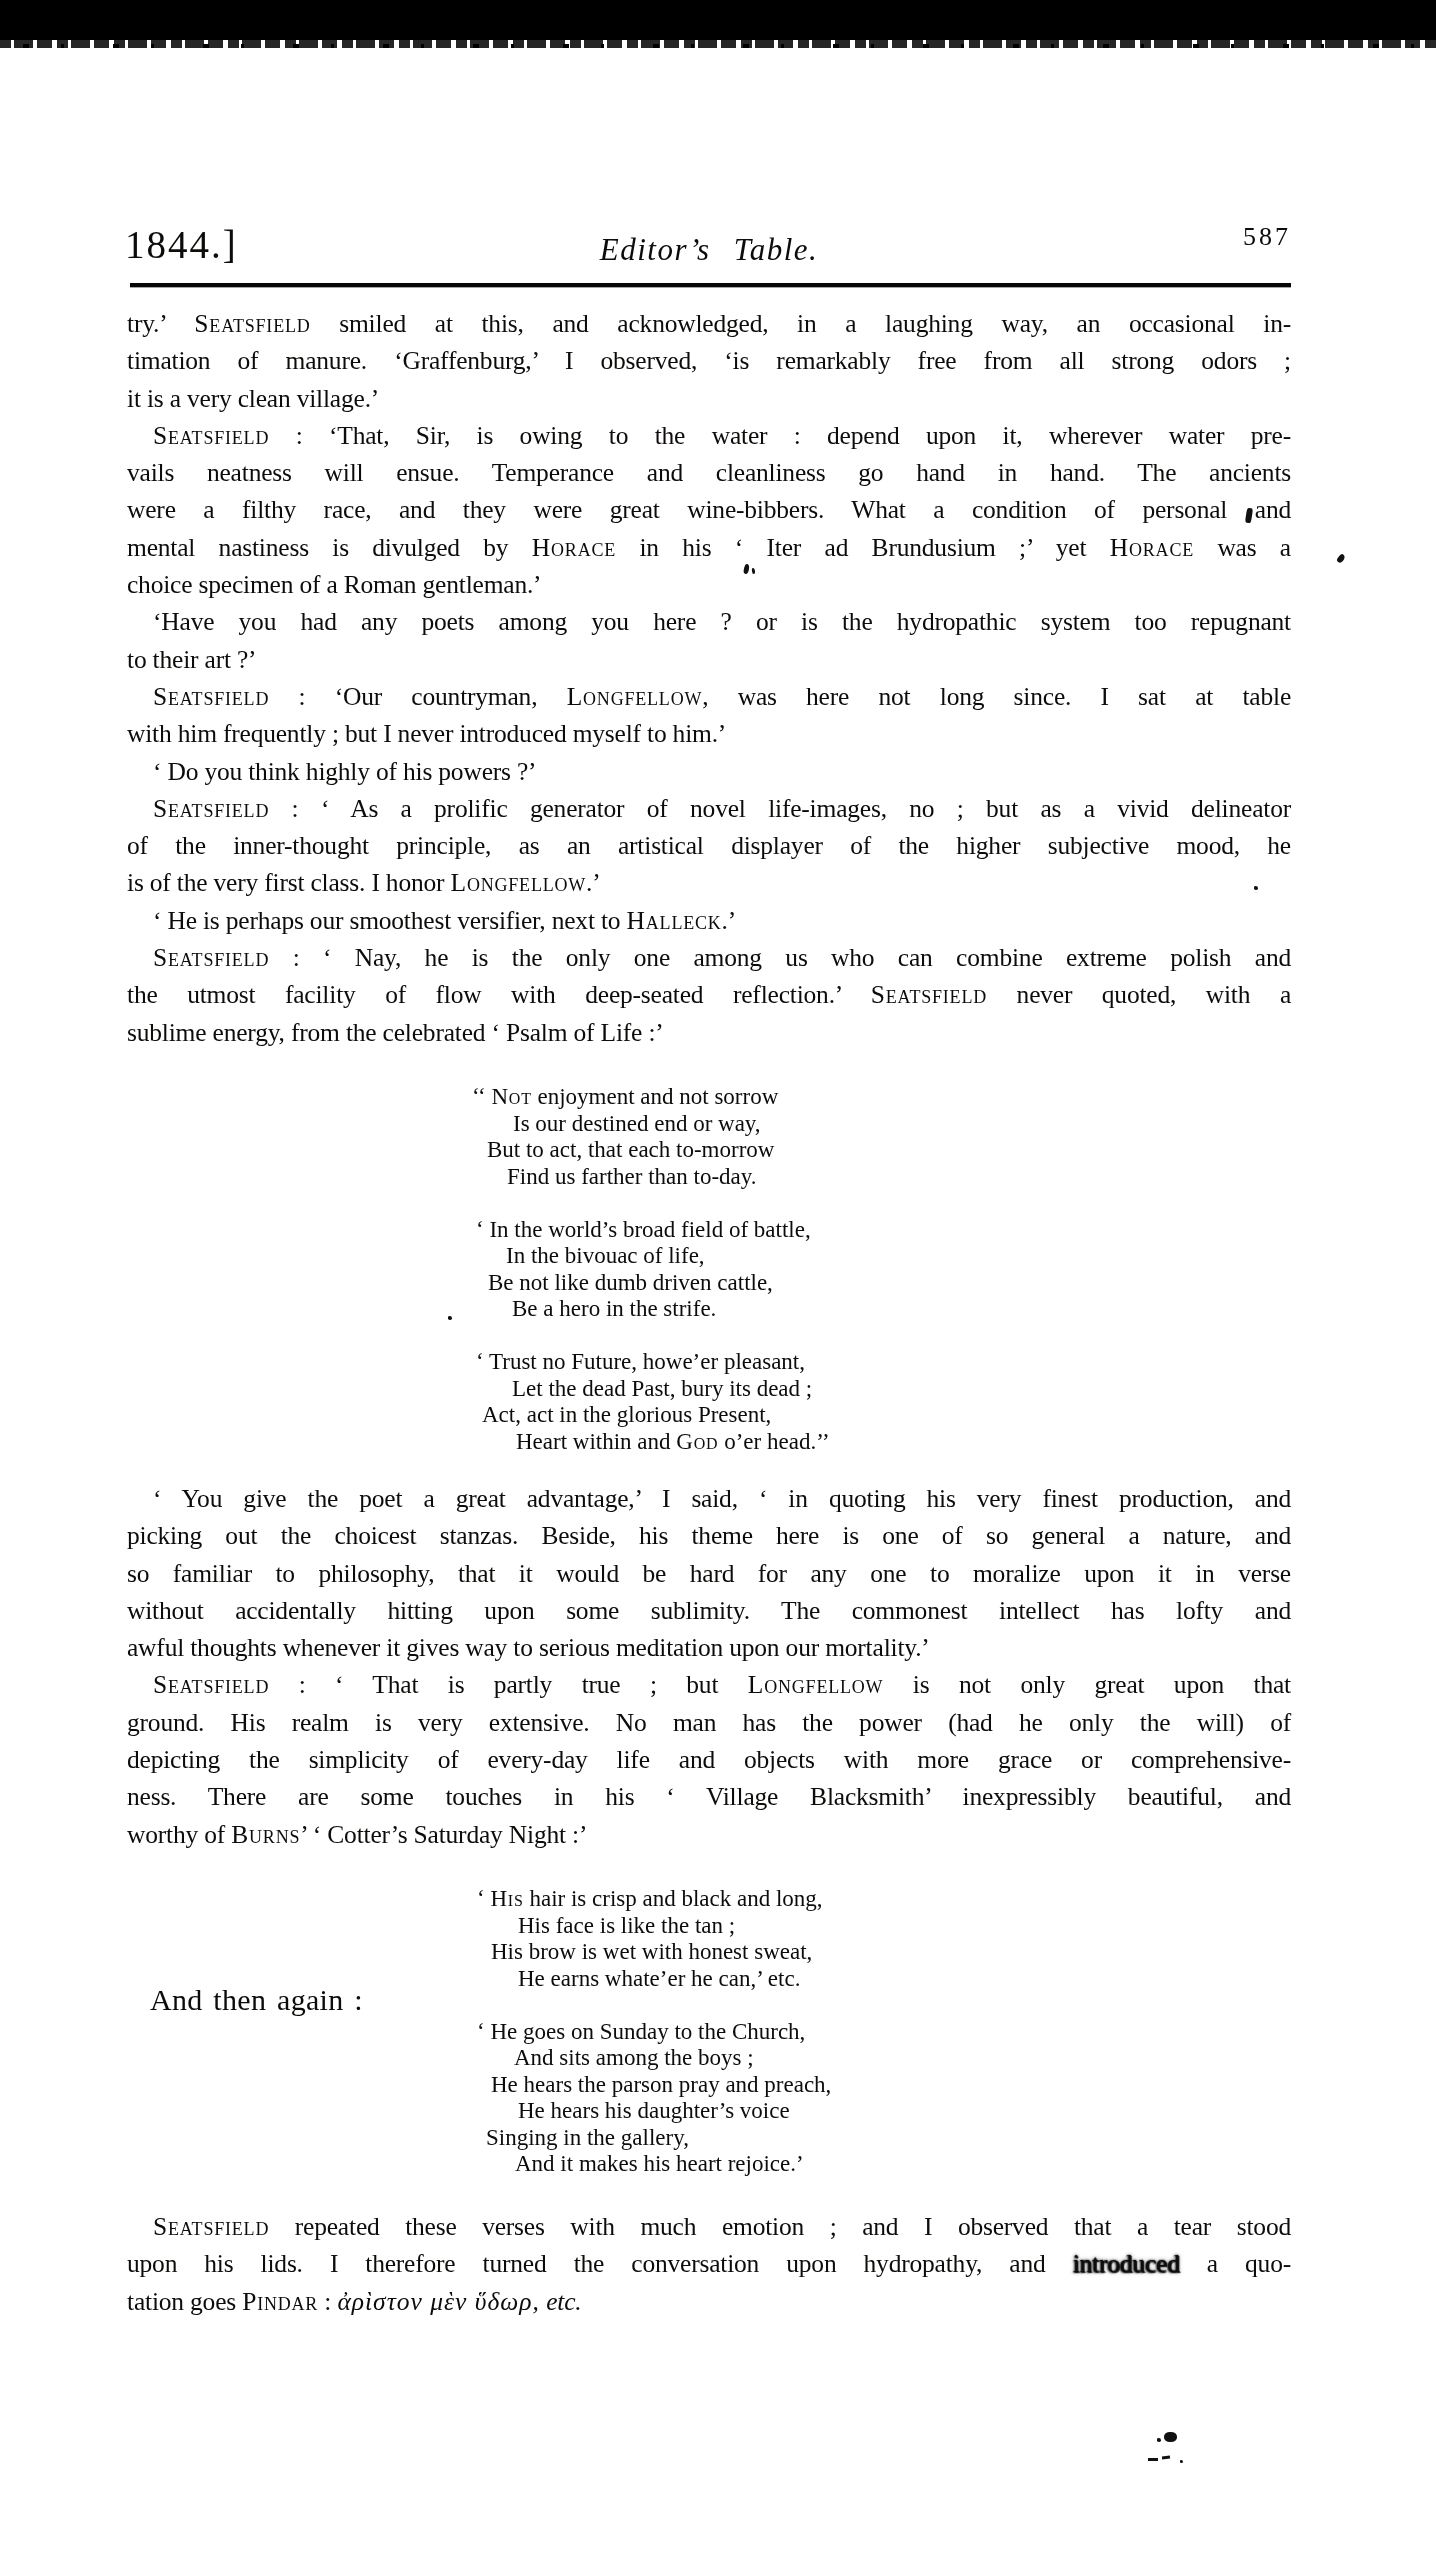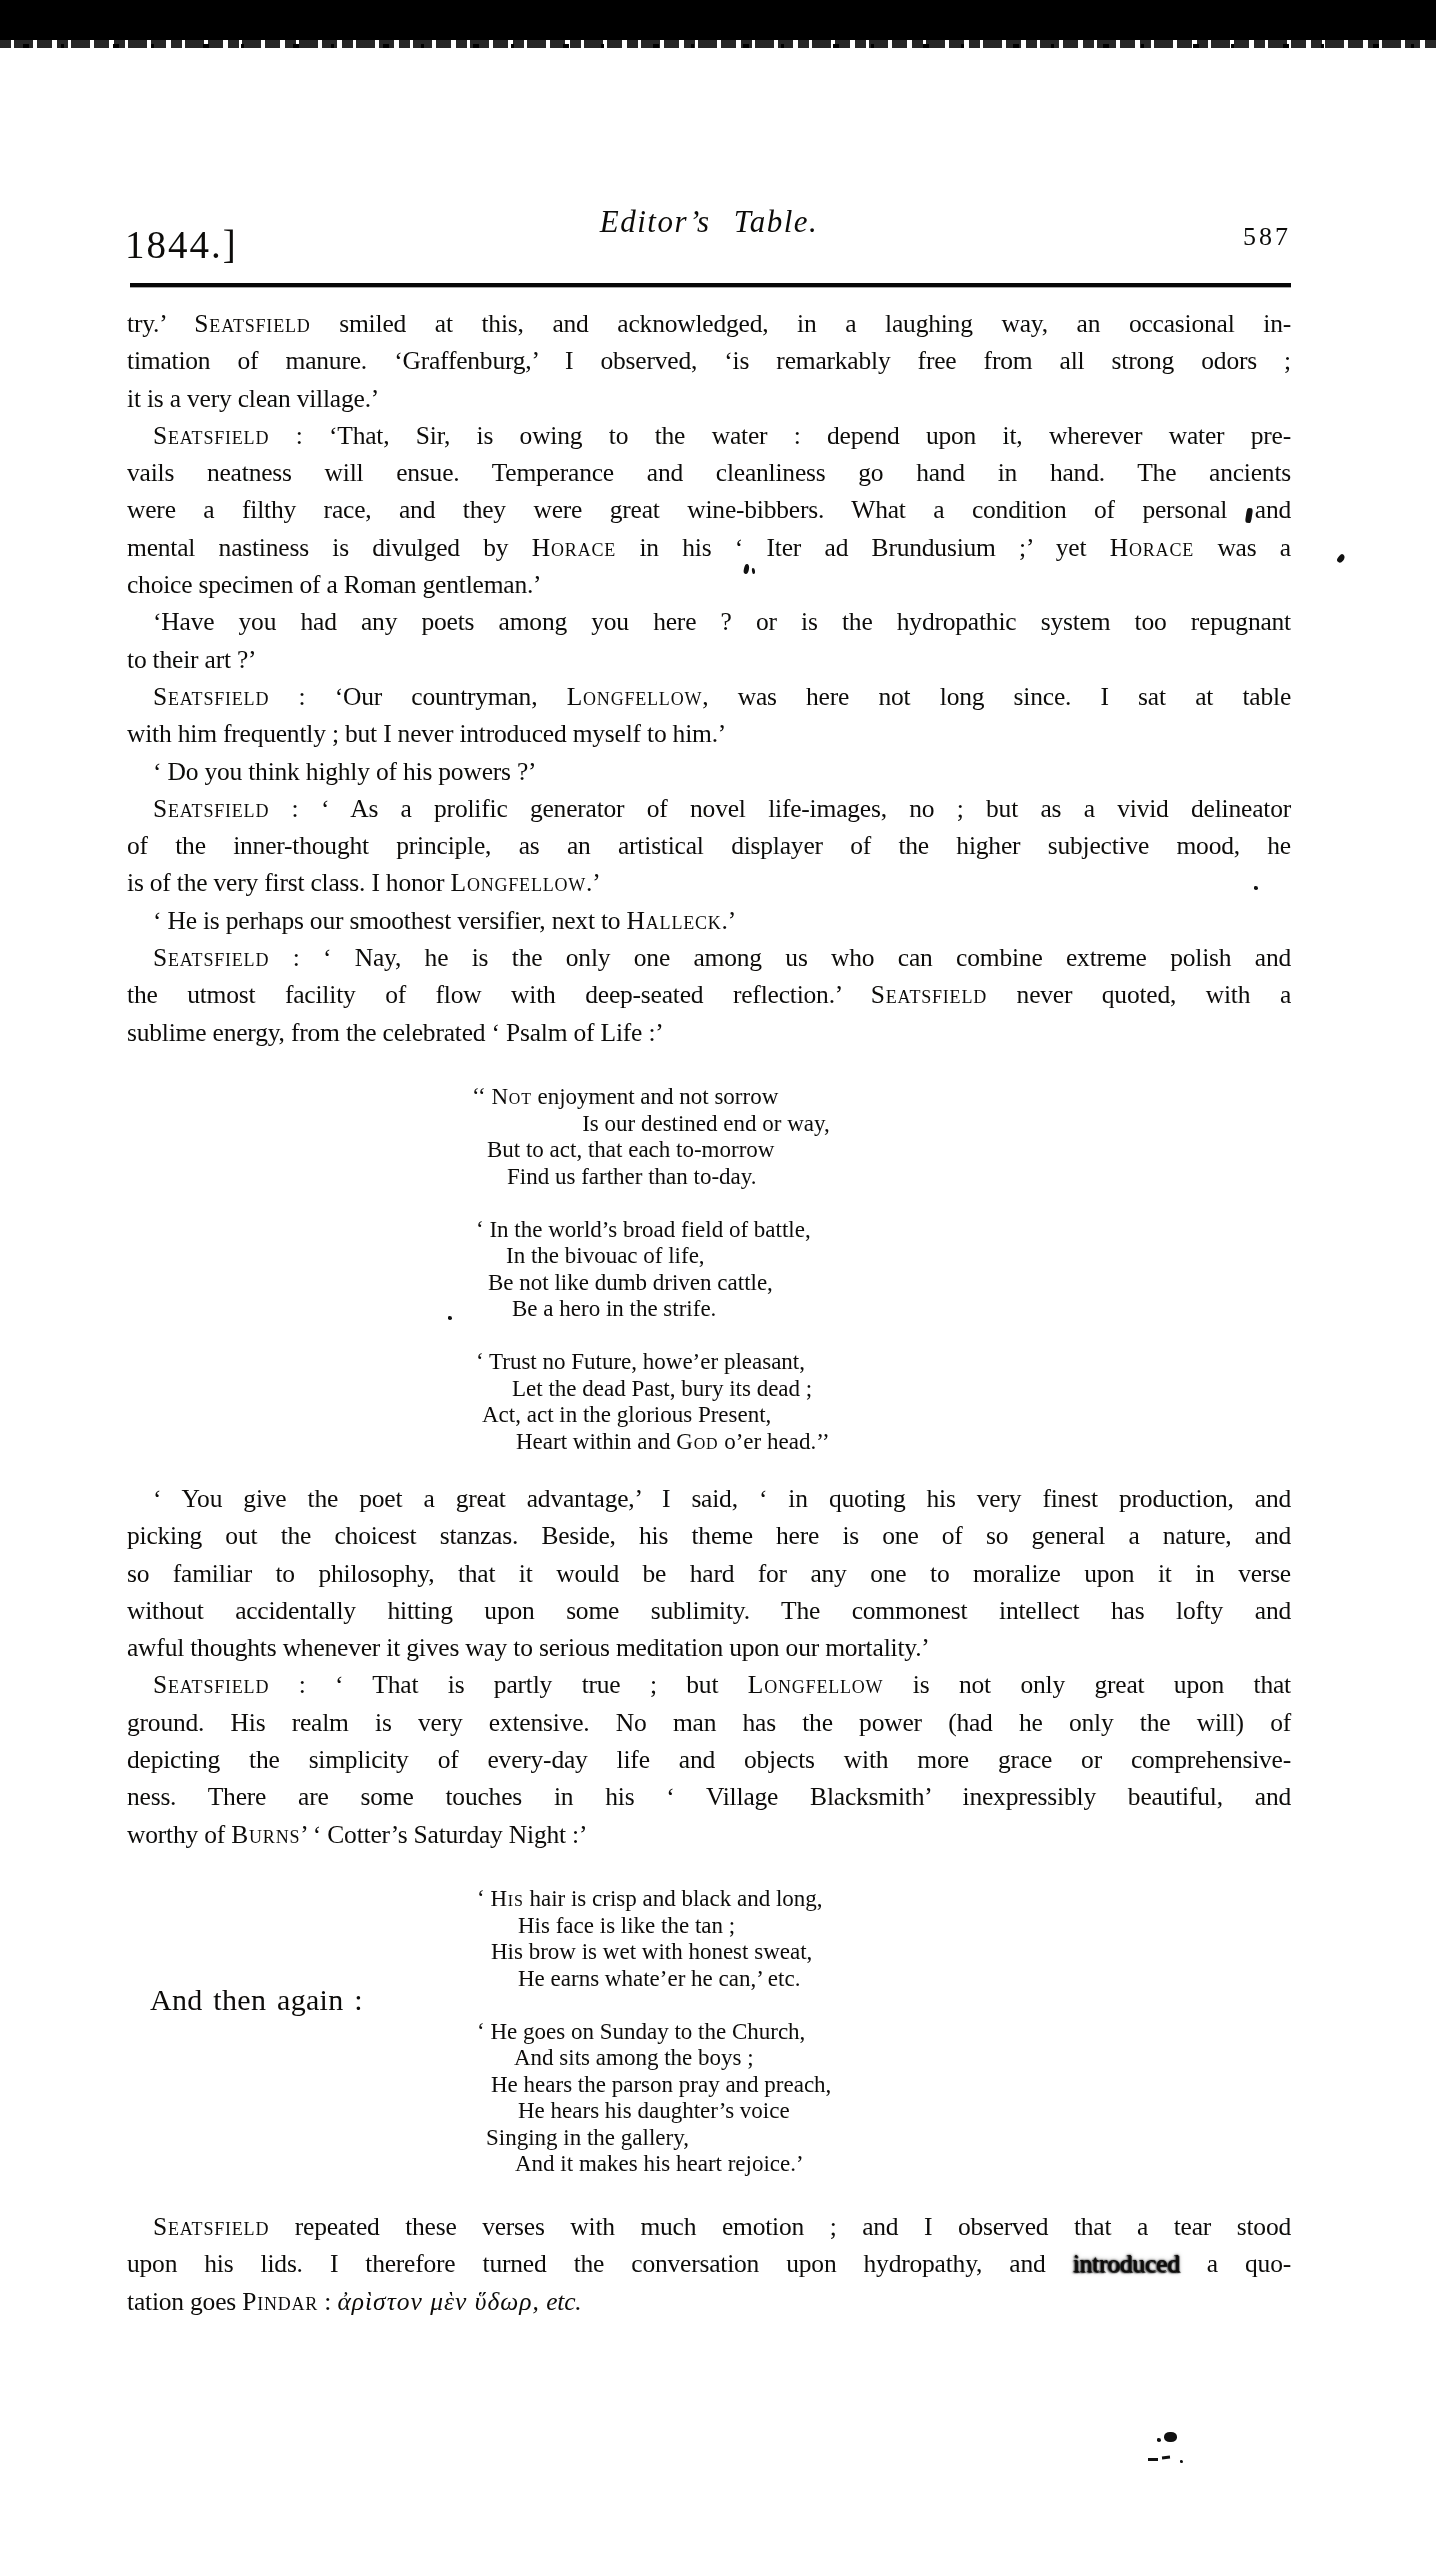--- a/index.html
+++ b/index.html
@@ -15,21 +15,21 @@
     background:
       repeating-linear-gradient(90deg,#000 0 11px,transparent 11px 14px,#000 14px 33px,transparent 33px 37px,#000 37px 52px,transparent 52px 57px);
     opacity:.85;
   }
   .scan-band::before{
     content:"";position:absolute;left:0;top:44px;width:100%;height:4px;
     background:repeating-linear-gradient(90deg,transparent 0 23px,#000 23px 29px,transparent 29px 61px,#000 61px 64px,transparent 64px 90px);
   }
 
   .hdr-year{position:absolute;left:125px;top:222px;font-size:39px;letter-spacing:2px;}
-  .hdr-title{position:absolute;left:127px;top:204px;width:1164px;text-align:center;
+  .hdr-title{position:absolute;left:127px;top:232px;width:1164px;text-align:center;
     font-style:italic;font-size:31px;letter-spacing:1.5px;word-spacing:14px;}
   .hdr-page{position:absolute;top:222px;right:145px;font-size:26px;letter-spacing:3px;}
   .hdr-rule{position:absolute;left:130px;top:283px;width:1161px;height:4px;background:#070707;
     box-shadow:0 1px 0 rgba(0,0,0,.35);}
 
   .textblock{position:absolute;left:127px;width:1164px;}
   .block1{top:305px;}
   .block2{top:1480px;}
   .block3{top:2208px;}
   .tl{font-size:25.5px;letter-spacing:-0.2px;line-height:37.3px;height:37.3px;
@@ -95,21 +95,21 @@
     <div class="tl last"><span class="seg">is of the very first class.  I honor </span><span class="seg sc">Longfellow</span><span class="seg">.’</span></div>
     <div class="tl ind last"><span class="seg">‘ He is perhaps our smoothest versifier, next to </span><span class="seg sc">Halleck</span><span class="seg">.’</span></div>
     <div class="tl ind"><span class="seg sc">Seatsfield</span><span class="seg"> :  ‘ Nay, he is the only one among us who can combine extreme polish and</span></div>
     <div class="tl"><span class="seg">the utmost facility of flow with deep-seated reflection.’  </span><span class="seg sc">Seatsfield</span><span class="seg"> never quoted, with a</span></div>
     <div class="tl last"><span class="seg">sublime energy, from the celebrated ‘ Psalm of Life :’</span></div>
   </div>
 
 <div class="poem poem1">
     <div class="stanza">
       <div class="pl" style="padding-left: 0px;"><span class="seg">‘‘ </span><span class="seg sc">Not</span><span class="seg"> enjoyment and not sorrow</span></div>
-      <div class="pl" style="padding-left: 41px; text-align: right;"><span class="seg">Is our destined end or way,</span></div>
+      <div class="pl" style="padding-left: 41px;"><span class="seg">Is our destined end or way,</span></div>
       <div class="pl" style="padding-left: 15px;"><span class="seg">But to act, that each to-morrow</span></div>
       <div class="pl" style="padding-left: 35px;"><span class="seg">Find us farther than to-day.</span></div>
     </div>
     <div class="stanza">
       <div class="pl" style="padding-left: 4px;"><span class="seg">‘ In the world’s broad field of battle,</span></div>
       <div class="pl" style="padding-left: 34px;"><span class="seg">In the bivouac of life,</span></div>
       <div class="pl" style="padding-left: 16px;"><span class="seg">Be not like dumb driven cattle,</span></div>
       <div class="pl" style="padding-left: 40px;"><span class="seg">Be a hero in the strife.</span></div>
     </div>
     <div class="stanza">

